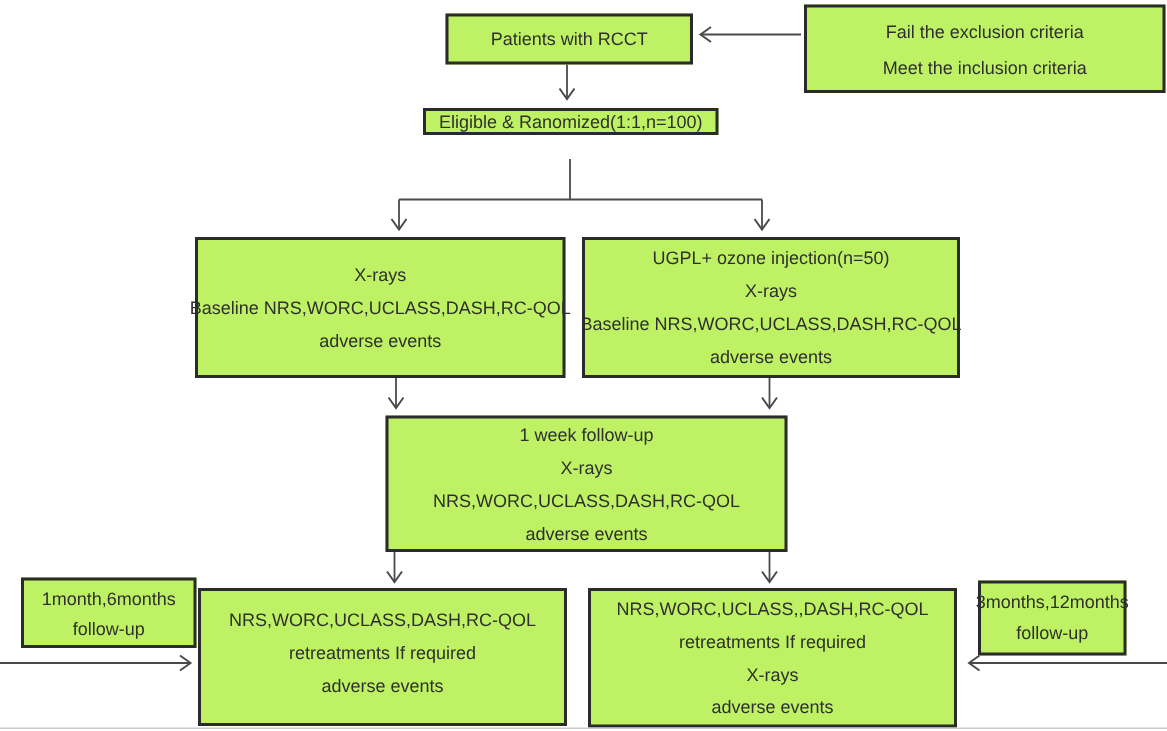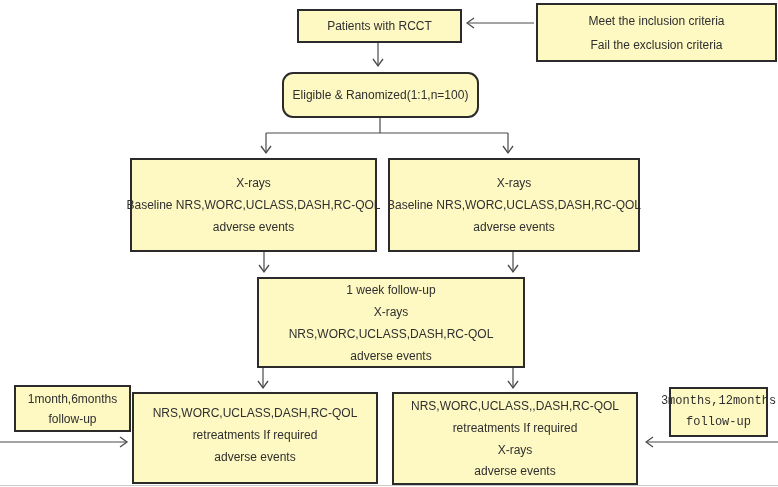--- a/index.html
+++ b/index.html
@@ -1,36 +1,36 @@
 <!DOCTYPE html>
 <html><head>
 <meta charset="utf-8">
 <style>
   html,body{margin:0;padding:0;}
   body{
     width:778px;height:487px;position:relative;background:#ffffff;
     font-family:"Liberation Sans", sans-serif;color:#2f2f2f;overflow:hidden;
   }
   .node{
-    position:absolute;box-sizing:border-box;border:2px solid #2b2b2b;background:#fef9c3;
+    position:absolute;box-sizing:border-box;border:2px solid #2b2b2b;background:#bef264;
     display:flex;flex-direction:column;align-items:center;justify-content:center;
     text-align:center;font-size:12px;line-height:22px;color:#2f2f2f;
   }
   .node span{display:block;white-space:nowrap;}
   
   #patients{left:297px;top:9px;width:165px;height:34px;}
   #criteria{left:536px;top:3px;width:241px;height:59px;line-height:24px;}
-  #eligible{left:282px;top:72px;width:197px;height:46px;border-radius:11px;}
+  #eligible{left:282px;top:72px;width:197px;height:18px;}
   #steroid {left:130px;top:158px;width:247px;height:94px;}
   #ozone   {left:388px;top:158px;width:252px;height:94px;}
   #week1   {left:257px;top:277px;width:268px;height:91px;justify-content:space-between;}
   #outleft {left:132px;top:392px;width:246px;height:92px;justify-content:flex-start;padding-top:8px;}
   #outright{left:392px;top:392px;width:246px;height:93px;padding-top:2px;line-height:21.5px;justify-content:space-between;}
   #schedleft {left:14px;top:385px;width:117px;height:47px;line-height:20px;}
-  #schedright{left:669px;top:387px;width:99px;height:50px;line-height:21px;font-family:Liberation Mono, monospace;}
+  #schedright{left:652px;top:387px;width:99px;height:50px;line-height:21px;}
   svg.arrows{position:absolute;left:0;top:0;}
   .bottom-rule{position:absolute;left:0;top:485px;width:778px;height:1px;background:#c9c9c9;}
 </style>
 </head>
 <body>
 
 <svg class="arrows" width="778" height="487" viewBox="0 0 778 487">
   <defs>
     <marker id="vhead" viewBox="-9 -7 10 14" refX="0" refY="0" markerWidth="11" markerHeight="14" markerUnits="userSpaceOnUse" orient="auto">
       <path d="M-7,-5 L0,0 L-7,5" fill="none" stroke="#4a4a4a" stroke-width="1.3"></path>
@@ -50,35 +50,36 @@
     <line x1="0" y1="442" x2="127" y2="442" marker-end="url(#vhead)"></line>
     <line x1="778" y1="442" x2="646" y2="442" marker-end="url(#vhead)"></line>
   </g>
 </svg>
 
 <div class="node" id="patients">
   <span>Patients with RCCT</span>
 </div>
 
 <div class="node" id="criteria">
+  <span>Fail the exclusion criteria</span>
   <span>Meet the inclusion criteria</span>
-  <span>Fail the exclusion criteria</span>
 </div>
 
 <div class="node" id="eligible">
   <span>Eligible &amp; Ranomized(1:1,n=100)</span>
 </div>
 
 <div class="node" id="steroid">
   <span>X-rays</span>
   <span>Baseline NRS,WORC,UCLASS,DASH,RC-QOL</span>
   <span>adverse events</span>
 </div>
 
 <div class="node" id="ozone">
+  <span>UGPL+ ozone injection(n=50)</span>
   <span>X-rays</span>
   <span>Baseline NRS,WORC,UCLASS,DASH,RC-QOL</span>
   <span>adverse events</span>
 </div>
 
 <div class="node" id="week1">
   <span>1 week follow-up</span>
   <span>X-rays</span>
   <span>NRS,WORC,UCLASS,DASH,RC-QOL</span>
   <span>adverse events</span>

